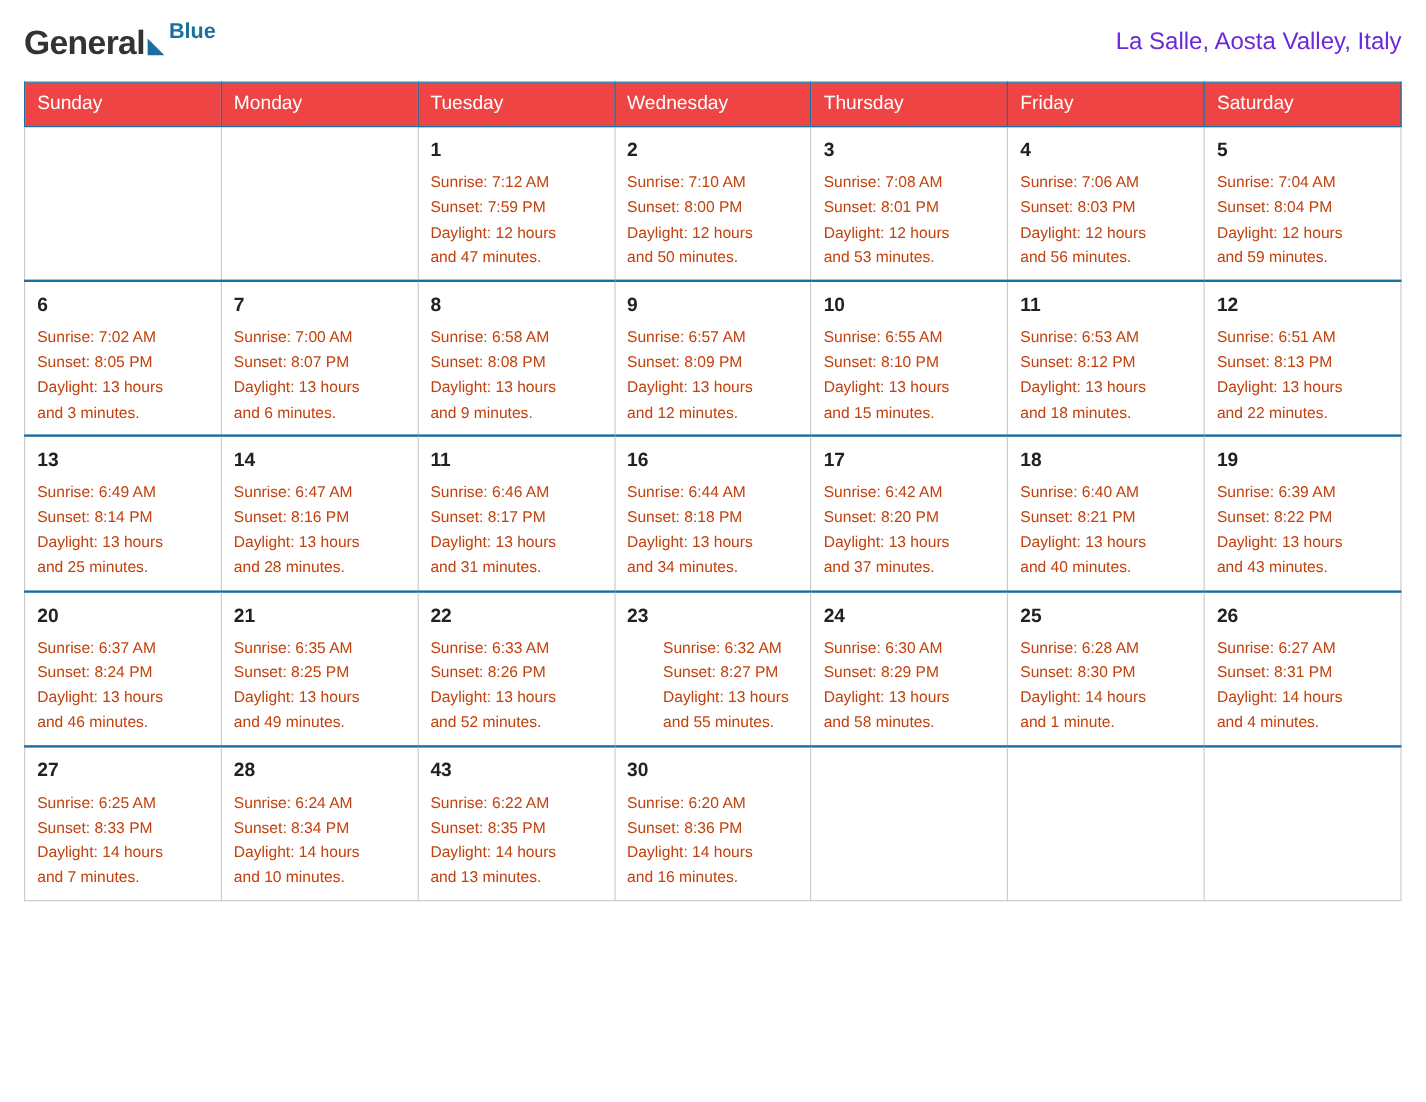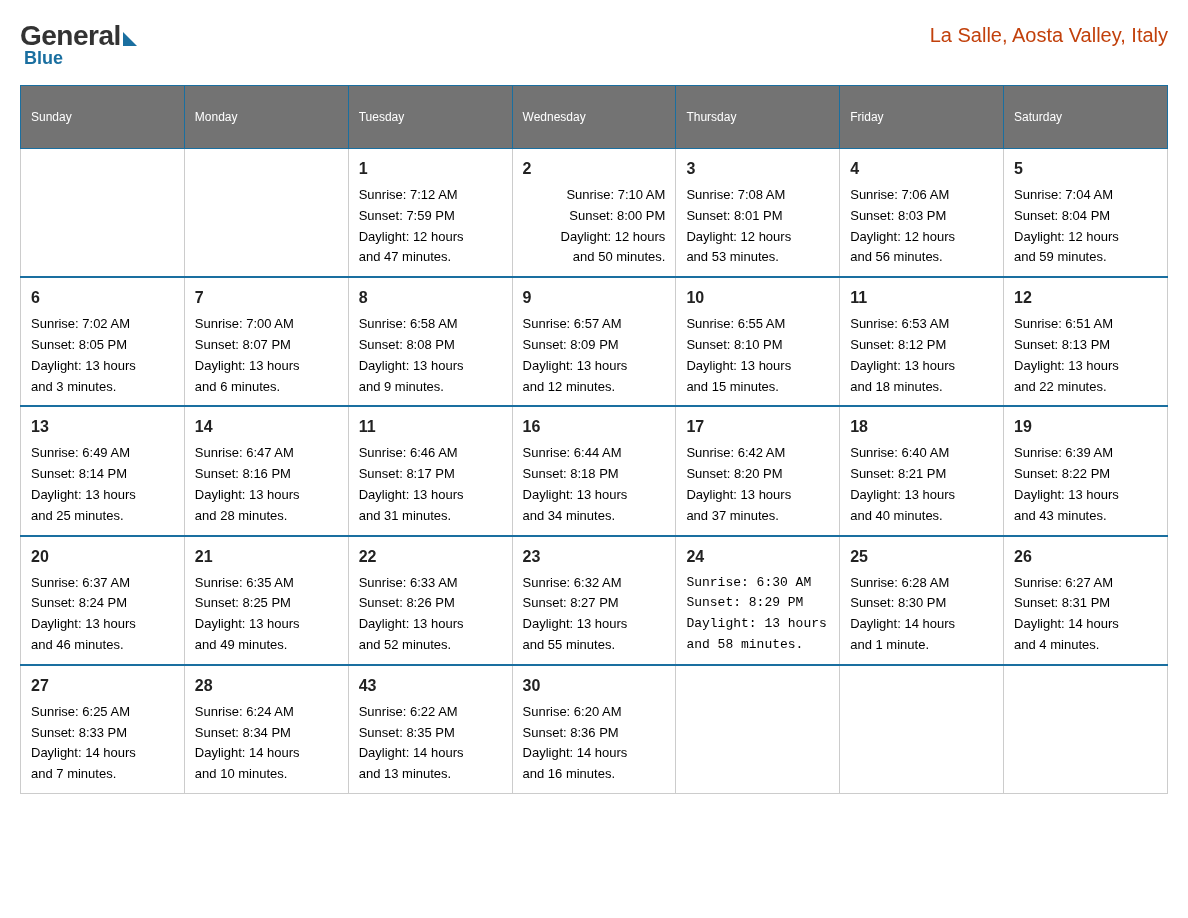--- a/index.html
+++ b/index.html
@@ -12,21 +12,21 @@
       min-height: 918px;
     }
     .header {
       display: flex;
       justify-content: space-between;
       align-items: flex-start;
       margin-bottom: 16px;
     }
     .logo {
       display: flex;
-      flex-direction: column;
+      flex-direction: row;
       align-items: flex-start;
     }
     .logo-top {
       display: flex;
       align-items: center;
     }
     .logo-general {
       font-size: 28px;
       font-weight: bold;
       color: #333;
@@ -52,34 +52,34 @@
       text-align: right;
     }
     .title-month {
       font-size: 52px;
       font-weight: normal;
       color: #222;
       line-height: 1.1;
     }
     .title-location {
       font-size: 20px;
-      color: #c2410c;
+      color: #6d28d9;
       margin-top: 4px;
     }
     .calendar {
       width: 100%;
       border-collapse: collapse;
       border: 1px solid #aaa;
     }
     .calendar th {
-      background-color: #737373;
+      background-color: #ef4444;
       color: #fff;
-      font-size: 12px;
+      font-size: 16px;
       font-weight: normal;
-      padding: 24px 10px;
+      padding: 9px 10px;
       text-align: left;
       border: 1px solid #1a6fa0;
     }
     .calendar td {
       vertical-align: top;
       border: 1px solid #ccc;
       padding: 8px 10px;
       width: 14.28%;
       min-height: 100px;
       font-size: 13px;
@@ -87,21 +87,21 @@
     }
     .day-number {
       font-size: 16px;
       font-weight: bold;
       color: #222;
       display: block;
       margin-bottom: 4px;
     }
     .day-info {
       font-size: 13px;
-      color: #000000;
+      color: #c2410c;
       line-height: 1.6;
     }
     .empty-cell {
       background: #fff;
     }
     .row-divider td {
       border-top: 2px solid #1a6fa0;
     }
   </style>
 </head>
@@ -138,21 +138,21 @@
         <td class="empty-cell"></td>
         <td>
           <span class="day-number">1</span>
           <div class="day-info" style="white-space: pre-line;">Sunrise: 7:12 AM
 Sunset: 7:59 PM
 Daylight: 12 hours
 and 47 minutes.</div>
         </td>
         <td>
           <span class="day-number">2</span>
-          <div class="day-info" style="white-space: pre-line; text-align: right;">Sunrise: 7:10 AM
+          <div class="day-info" style="white-space: pre-line;">Sunrise: 7:10 AM
 Sunset: 8:00 PM
 Daylight: 12 hours
 and 50 minutes.</div>
         </td>
         <td>
           <span class="day-number">3</span>
           <div class="day-info" style="white-space: pre-line;">Sunrise: 7:08 AM
 Sunset: 8:01 PM
 Daylight: 12 hours
 and 53 minutes.</div>
@@ -291,28 +291,28 @@
         </td>
         <td>
           <span class="day-number">22</span>
           <div class="day-info" style="white-space: pre-line;">Sunrise: 6:33 AM
 Sunset: 8:26 PM
 Daylight: 13 hours
 and 52 minutes.</div>
         </td>
         <td>
           <span class="day-number">23</span>
-          <div class="day-info" style="white-space: pre-line;">Sunrise: 6:32 AM
+          <div class="day-info" style="white-space: pre-line; margin-left: 30px;">Sunrise: 6:32 AM
 Sunset: 8:27 PM
 Daylight: 13 hours
 and 55 minutes.</div>
         </td>
         <td>
           <span class="day-number">24</span>
-          <div class="day-info" style="white-space: pre-line; font-family: Liberation Mono, monospace;">Sunrise: 6:30 AM
+          <div class="day-info" style="white-space: pre-line;">Sunrise: 6:30 AM
 Sunset: 8:29 PM
 Daylight: 13 hours
 and 58 minutes.</div>
         </td>
         <td>
           <span class="day-number">25</span>
           <div class="day-info" style="white-space: pre-line;">Sunrise: 6:28 AM
 Sunset: 8:30 PM
 Daylight: 14 hours
 and 1 minute.</div>

